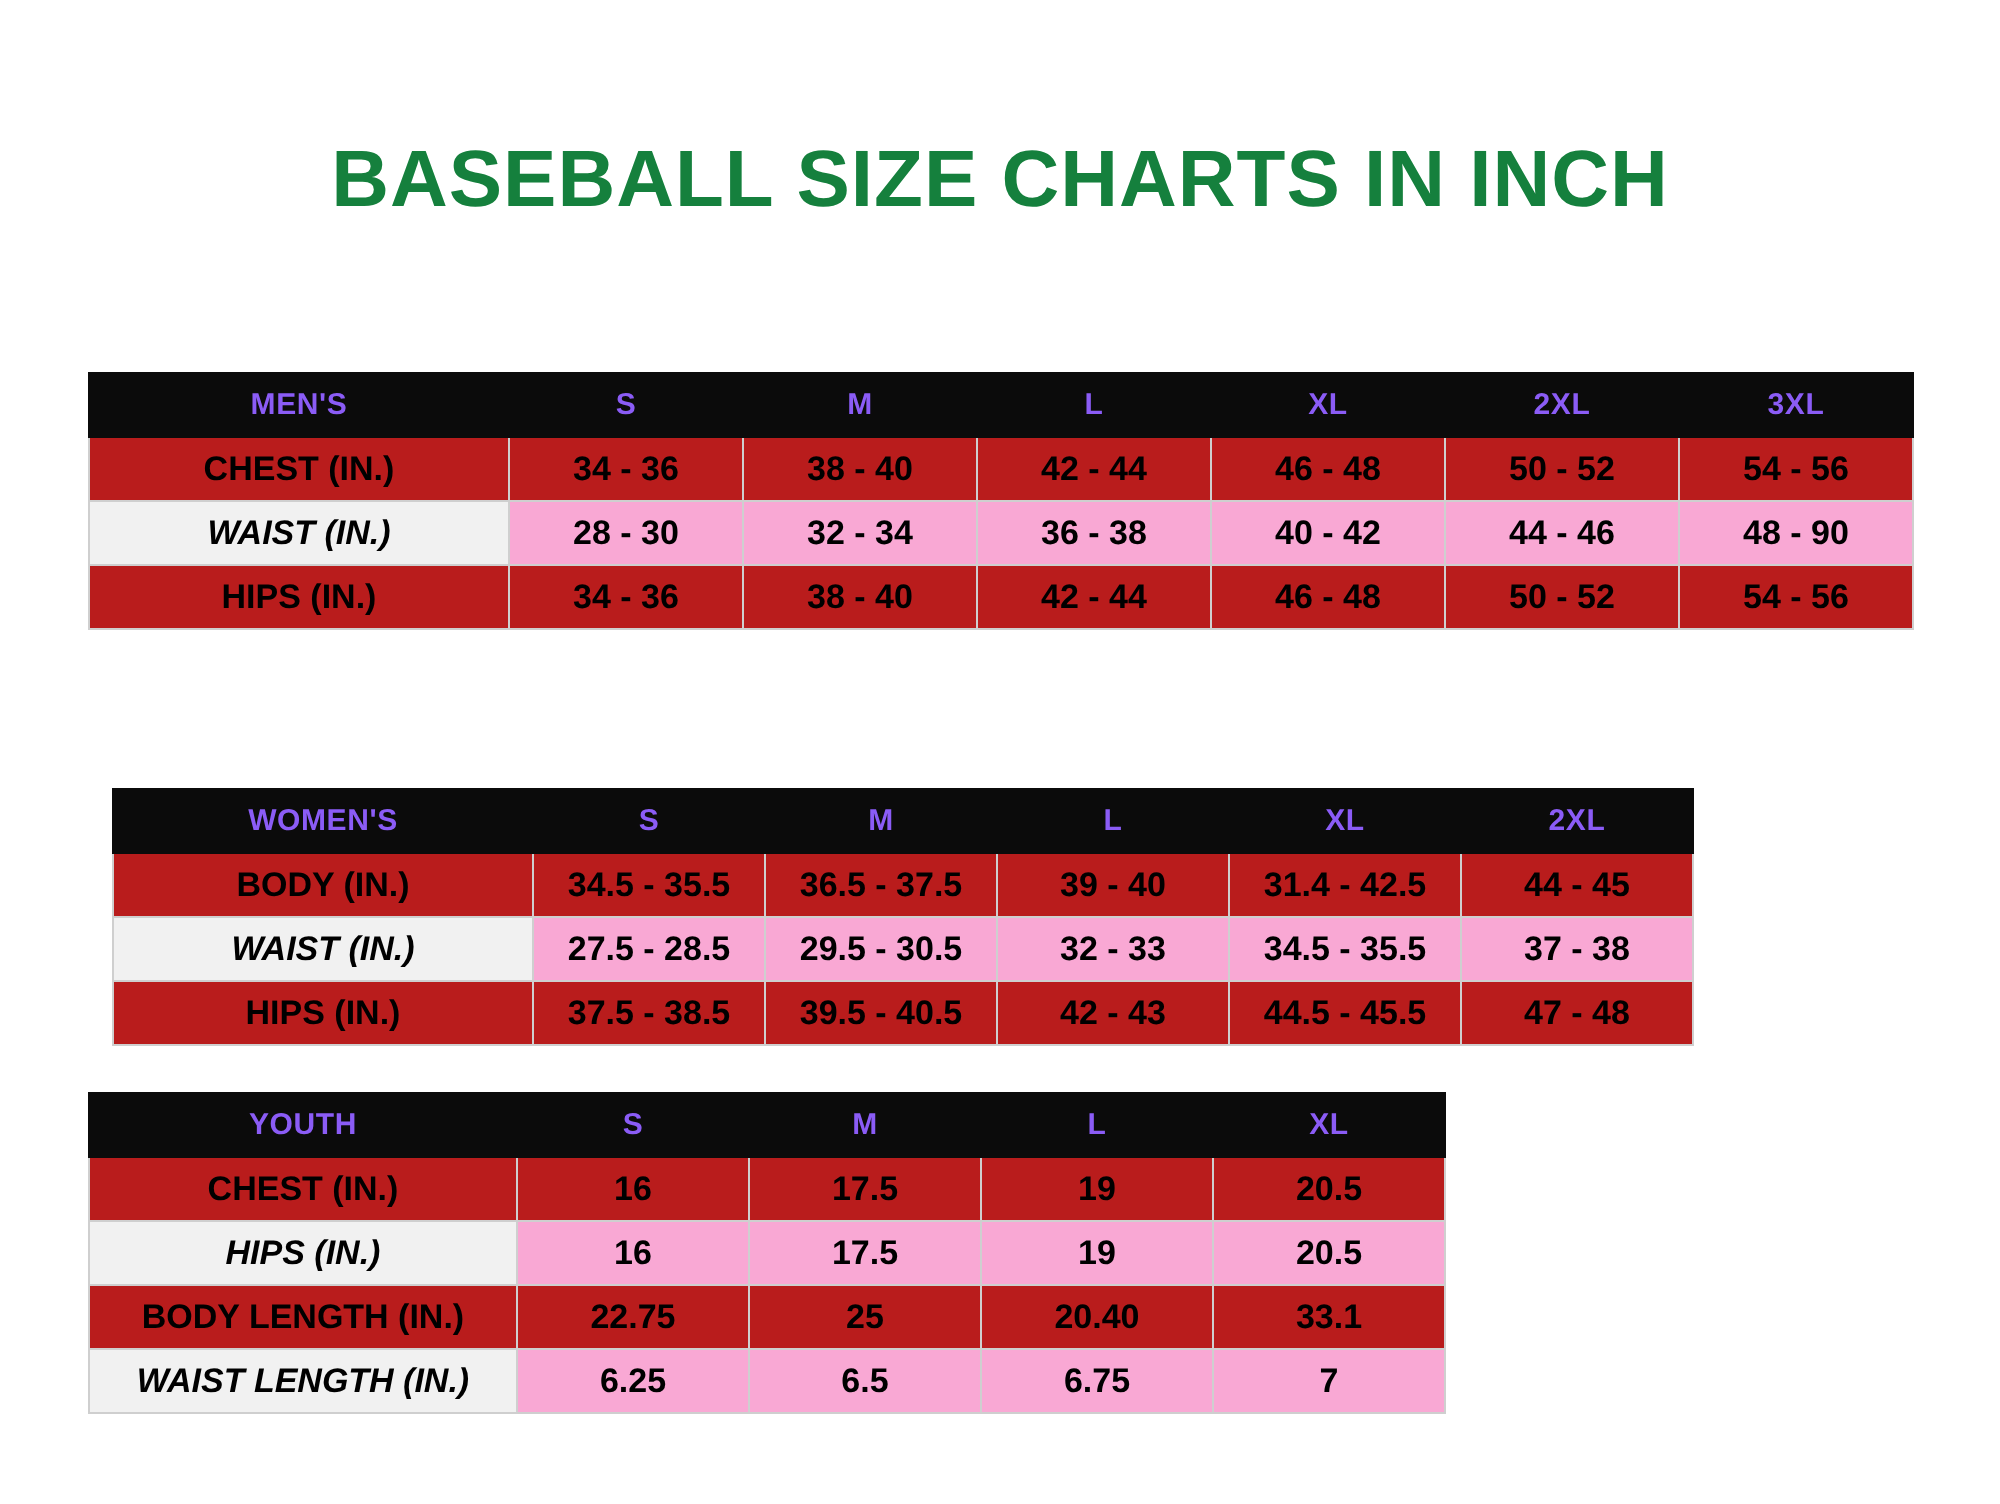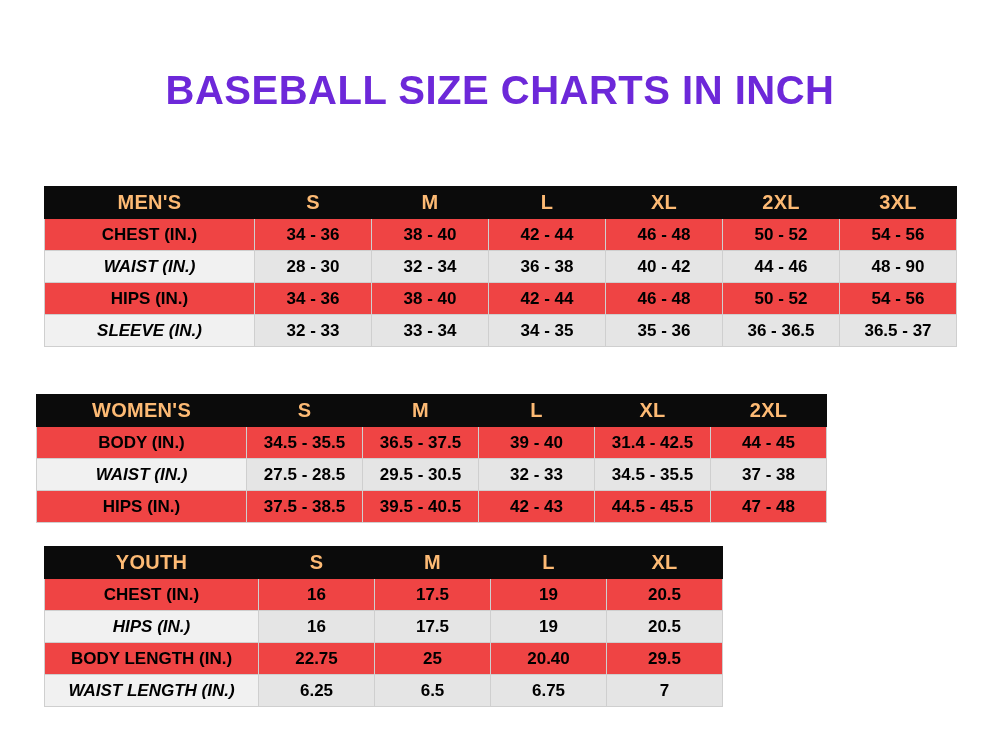--- a/index.html
+++ b/index.html
@@ -22,68 +22,68 @@
   }
   .title {
     position: absolute;
     top: 68px;
     left: 0;
     width: 1000px;
     text-align: center;
     font-size: 40px;
     font-weight: bold;
     letter-spacing: 0.5px;
-    color: #6d28d9;
+    color: #15803d;
   }
   table.size-table {
     position: absolute;
     border-collapse: collapse;
     table-layout: fixed;
     font-size: 17px;
     font-weight: bold;
   }
   table.size-table td,
   table.size-table th {
     border: 1px solid #cfcfcf;
     text-align: center;
     padding: 0;
     height: 31px;
     line-height: 31px;
     white-space: nowrap;
     font-weight: bold;
   }
   table.size-table thead th {
     background: #0b0b0b;
-    color: #fdba74;
+    color: #8b5cf6;
     border: 1px solid #0b0b0b;
-    font-size: 20px;
+    font-size: 15px;
     letter-spacing: 0.3px;
   }
   table.size-table tbody tr.odd td {
-    background: #ef4444;
+    background: #b91c1c;
   }
   table.size-table tbody tr.even td {
-    background: #e5e5e5;
+    background: #f9a8d4;
   }
   table.size-table tbody td.rowlabel {
     background: #ffffff;
     font-size: 17px;
   }
   table.size-table tbody tr.even td.rowlabel {
     background: #f1f1f1;
     font-style: italic;
   }
 
   
   #mens-table { top: 186px; left: 44px; width: 912px; }
   #mens-table col.label { width: 210px; }
   #mens-table col.size  { width: 117px; }
 
   
-  #womens-table { top: 394px; left: 36px; width: 790px; }
+  #womens-table { top: 394px; left: 56px; width: 790px; }
   #womens-table col.label { width: 210px; }
   #womens-table col.size  { width: 116px; }
 
   
   #youth-table { top: 546px; left: 44px; width: 678px; }
   #youth-table col.label { width: 214px; }
   #youth-table col.size  { width: 116px; }
 </style>
 </head>
 <body>
@@ -134,29 +134,20 @@
       </tr>
       <tr class="odd">
         <td class="rowlabel">HIPS (IN.)</td>
         <td>34 - 36</td>
         <td>38 - 40</td>
         <td>42 - 44</td>
         <td>46 - 48</td>
         <td>50 - 52</td>
         <td>54 - 56</td>
       </tr>
-      <tr class="even">
-        <td class="rowlabel">SLEEVE (IN.)</td>
-        <td>32 - 33</td>
-        <td>33 - 34</td>
-        <td>34 - 35</td>
-        <td>35 - 36</td>
-        <td>36 - 36.5</td>
-        <td>36.5 - 37</td>
-      </tr>
     </tbody>
   </table>
 
   <table class="size-table" id="womens-table">
     <colgroup>
       <col class="label">
         <col class="size">
         <col class="size">
         <col class="size">
         <col class="size">
@@ -230,21 +221,21 @@
         <td>16</td>
         <td>17.5</td>
         <td>19</td>
         <td>20.5</td>
       </tr>
       <tr class="odd">
         <td class="rowlabel">BODY LENGTH (IN.)</td>
         <td>22.75</td>
         <td>25</td>
         <td>20.40</td>
-        <td>29.5</td>
+        <td>33.1</td>
       </tr>
       <tr class="even">
         <td class="rowlabel">WAIST LENGTH (IN.)</td>
         <td>6.25</td>
         <td>6.5</td>
         <td>6.75</td>
         <td>7</td>
       </tr>
     </tbody>
   </table>

